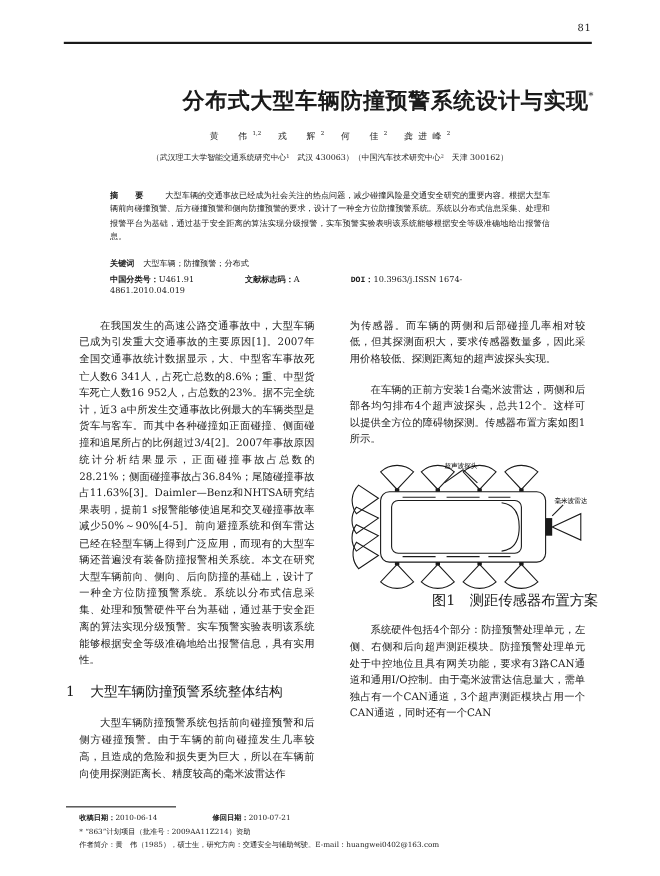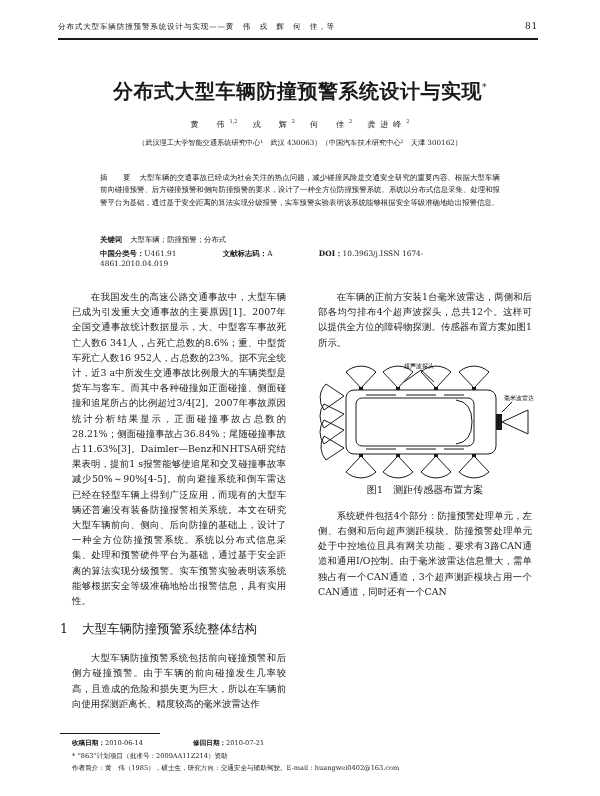--- a/index.html
+++ b/index.html
@@ -3,53 +3,52 @@
 <meta charset="utf-8">
 <style>
   html, body { margin: 0; padding: 0; background: #ffffff; }
   body { width: 600px; height: 796px; position: relative; overflow: hidden;
          font-family: "DejaVu Serif", "Liberation Serif", serif; color: #1a1a1a; }
   .running-head { position: absolute; left: 58px; top: 22px; width: 480px; height: 14px;
                   font-size: 7.6px; letter-spacing: 0.8px; }
   .running-head .title { position: absolute; left: 0; top: 0; }
   .running-head .page-no { position: absolute; right: 0; top: -1px; font-size: 9px; }
   .rule { position: absolute; left: 58px; top: 38px; width: 480px; height: 2px; background: #1a1a1a; }
-  .paper-title { position: absolute; left: 60px; top: 78px; width: 480px; text-align: center;
+  .paper-title { position: absolute; left: 60px; top: 78px; width: 480px; text-align: right;
                  font-size: 20px; font-weight: bold; letter-spacing: 0.5px; }
   .paper-title sup { font-size: 9px; font-weight: normal; vertical-align: super; }
   .authors { position: absolute; left: 60px; top: 118px; width: 480px; text-align: center;
              font-size: 8px; letter-spacing: 5px; }
   .authors sup { font-size: 5px; letter-spacing: 0; }
   .affil { position: absolute; left: 60px; top: 138px; width: 480px; text-align: center; font-size: 7.2px; }
   .abstract { position: absolute; left: 100px; top: 172px; width: 400px; font-size: 7.4px; line-height: 12.3px; text-align: justify; }
-  .abstract .label { font-weight: normal; margin-right: 5px; letter-spacing: 4px; }
+  .abstract .label { font-weight: bold; margin-right: 16px; letter-spacing: 4px; }
   .keywords { position: absolute; left: 100px; top: 235px; width: 400px; font-size: 7.4px; }
   .keywords .label { font-weight: bold; margin-right: 8px; }
   .classif { position: absolute; left: 100px; top: 249px; width: 420px; font-size: 7.4px; }
   .classif span { margin-right: 22px; }
-  .classif b { font-weight: bold; }
+  .classif b { font-weight: bold; font-family: Liberation Mono, monospace; }
   .col { position: absolute; top: 277px; width: 238px; font-size: 9.4px; line-height: 15.2px; text-align: justify; }
   .col-left { left: 60px; }
   .col-right { left: 306px; }
   .col p { margin: 12px; }
   .indent { text-indent: 2em; }
   .section-head { font-size: 12.5px; margin: 8px 0 6px 0; line-height: 18px; }
   .section-head .num { margin-right: 14px; }
   .figure { position: relative; width: 238px; height: 120px; margin: 6px 0 2px 0; }
   .figure svg { position: absolute; left: 10px; top: 0; }
-  .fig-caption { text-align: center; font-size: 10px; line-height: 12px; margin-bottom: 4px; }
+  .fig-caption { text-align: right; font-size: 13px; line-height: 12px; margin-bottom: 4px; }
   .fn-rule { position: absolute; left: 60px; top: 733px; width: 100px; height: 1px; background: #1a1a1a; }
   .footnotes { position: absolute; left: 72px; top: 737px; width: 460px; font-size: 6.6px; line-height: 12.5px; }
   .footnotes div span { margin-right: 24px; text-align: center; }
 </style>
 </head>
 <body>
 
 <div class="running-head">
-  <span class="title">分布式大型车辆防撞预警系统设计与实现——黄　伟　戎　辉　何　佳，等</span>
   <span class="page-no">81</span>
 </div>
 <div class="rule"></div>
 
 <div class="paper-title">
   <span>分布式大型车辆防撞预警系统设计与实现</span><sup>*</sup>
 </div>
 
 <div class="authors">
   <span><span>黄　伟</span><sup>1,2</sup></span>&nbsp;
@@ -76,20 +75,21 @@
 
 <div class="col col-left">
   <p class="indent">在我国发生的高速公路交通事故中，大型车辆已成为引发重大交通事故的主要原因[1]。2007年全国交通事故统计数据显示，大、中型客车事故死亡人数6 341人，占死亡总数的8.6%；重、中型货车死亡人数16 952人，占总数的23%。据不完全统计，近3 a中所发生交通事故比例最大的车辆类型是货车与客车。而其中各种碰撞如正面碰撞、侧面碰撞和追尾所占的比例超过3/4[2]。2007年事故原因统计分析结果显示，正面碰撞事故占总数的28.21%；侧面碰撞事故占36.84%；尾随碰撞事故占11.63%[3]。Daimler—Benz和NHTSA研究结果表明，提前1 s报警能够使追尾和交叉碰撞事故率减少50%～90%[4-5]。前向避撞系统和倒车雷达已经在轻型车辆上得到广泛应用，而现有的大型车辆还普遍没有装备防撞报警相关系统。本文在研究大型车辆前向、侧向、后向防撞的基础上，设计了一种全方位防撞预警系统。系统以分布式信息采集、处理和预警硬件平台为基础，通过基于安全距离的算法实现分级预警。实车预警实验表明该系统能够根据安全等级准确地给出报警信息，具有实用性。</p>
   <div class="section-head">
     <span class="num">1</span><span>大型车辆防撞预警系统整体结构</span>
   </div>
   <p class="indent">大型车辆防撞预警系统包括前向碰撞预警和后侧方碰撞预警。由于车辆的前向碰撞发生几率较高，且造成的危险和损失更为巨大，所以在车辆前向使用探测距离长、精度较高的毫米波雷达作</p>
 </div>
 
 <div class="col col-right">
+  <p>为传感器。而车辆的两侧和后部碰撞几率相对较低，但其探测面积大，要求传感器数量多，因此采用价格较低、探测距离短的超声波探头实现。</p>
   <p class="indent">在车辆的正前方安装1台毫米波雷达，两侧和后部各均匀排布4个超声波探头，总共12个。这样可以提供全方位的障碍物探测。传感器布置方案如图1所示。</p>
   <div class="figure">
     <svg width="220" height="118" viewBox="0 0 220 118">
       <g fill="none" stroke="#1a1a1a" stroke-width="1">
 
         <rect x="30" y="28" width="150" height="64" rx="8"></rect>
         <rect x="40" y="36" width="118" height="48" rx="6"></rect>
         <path d="M140 38 Q156 40 156 60 Q156 80 140 82"></path>
 
         <line x1="50" y1="33" x2="80" y2="33"></line>

